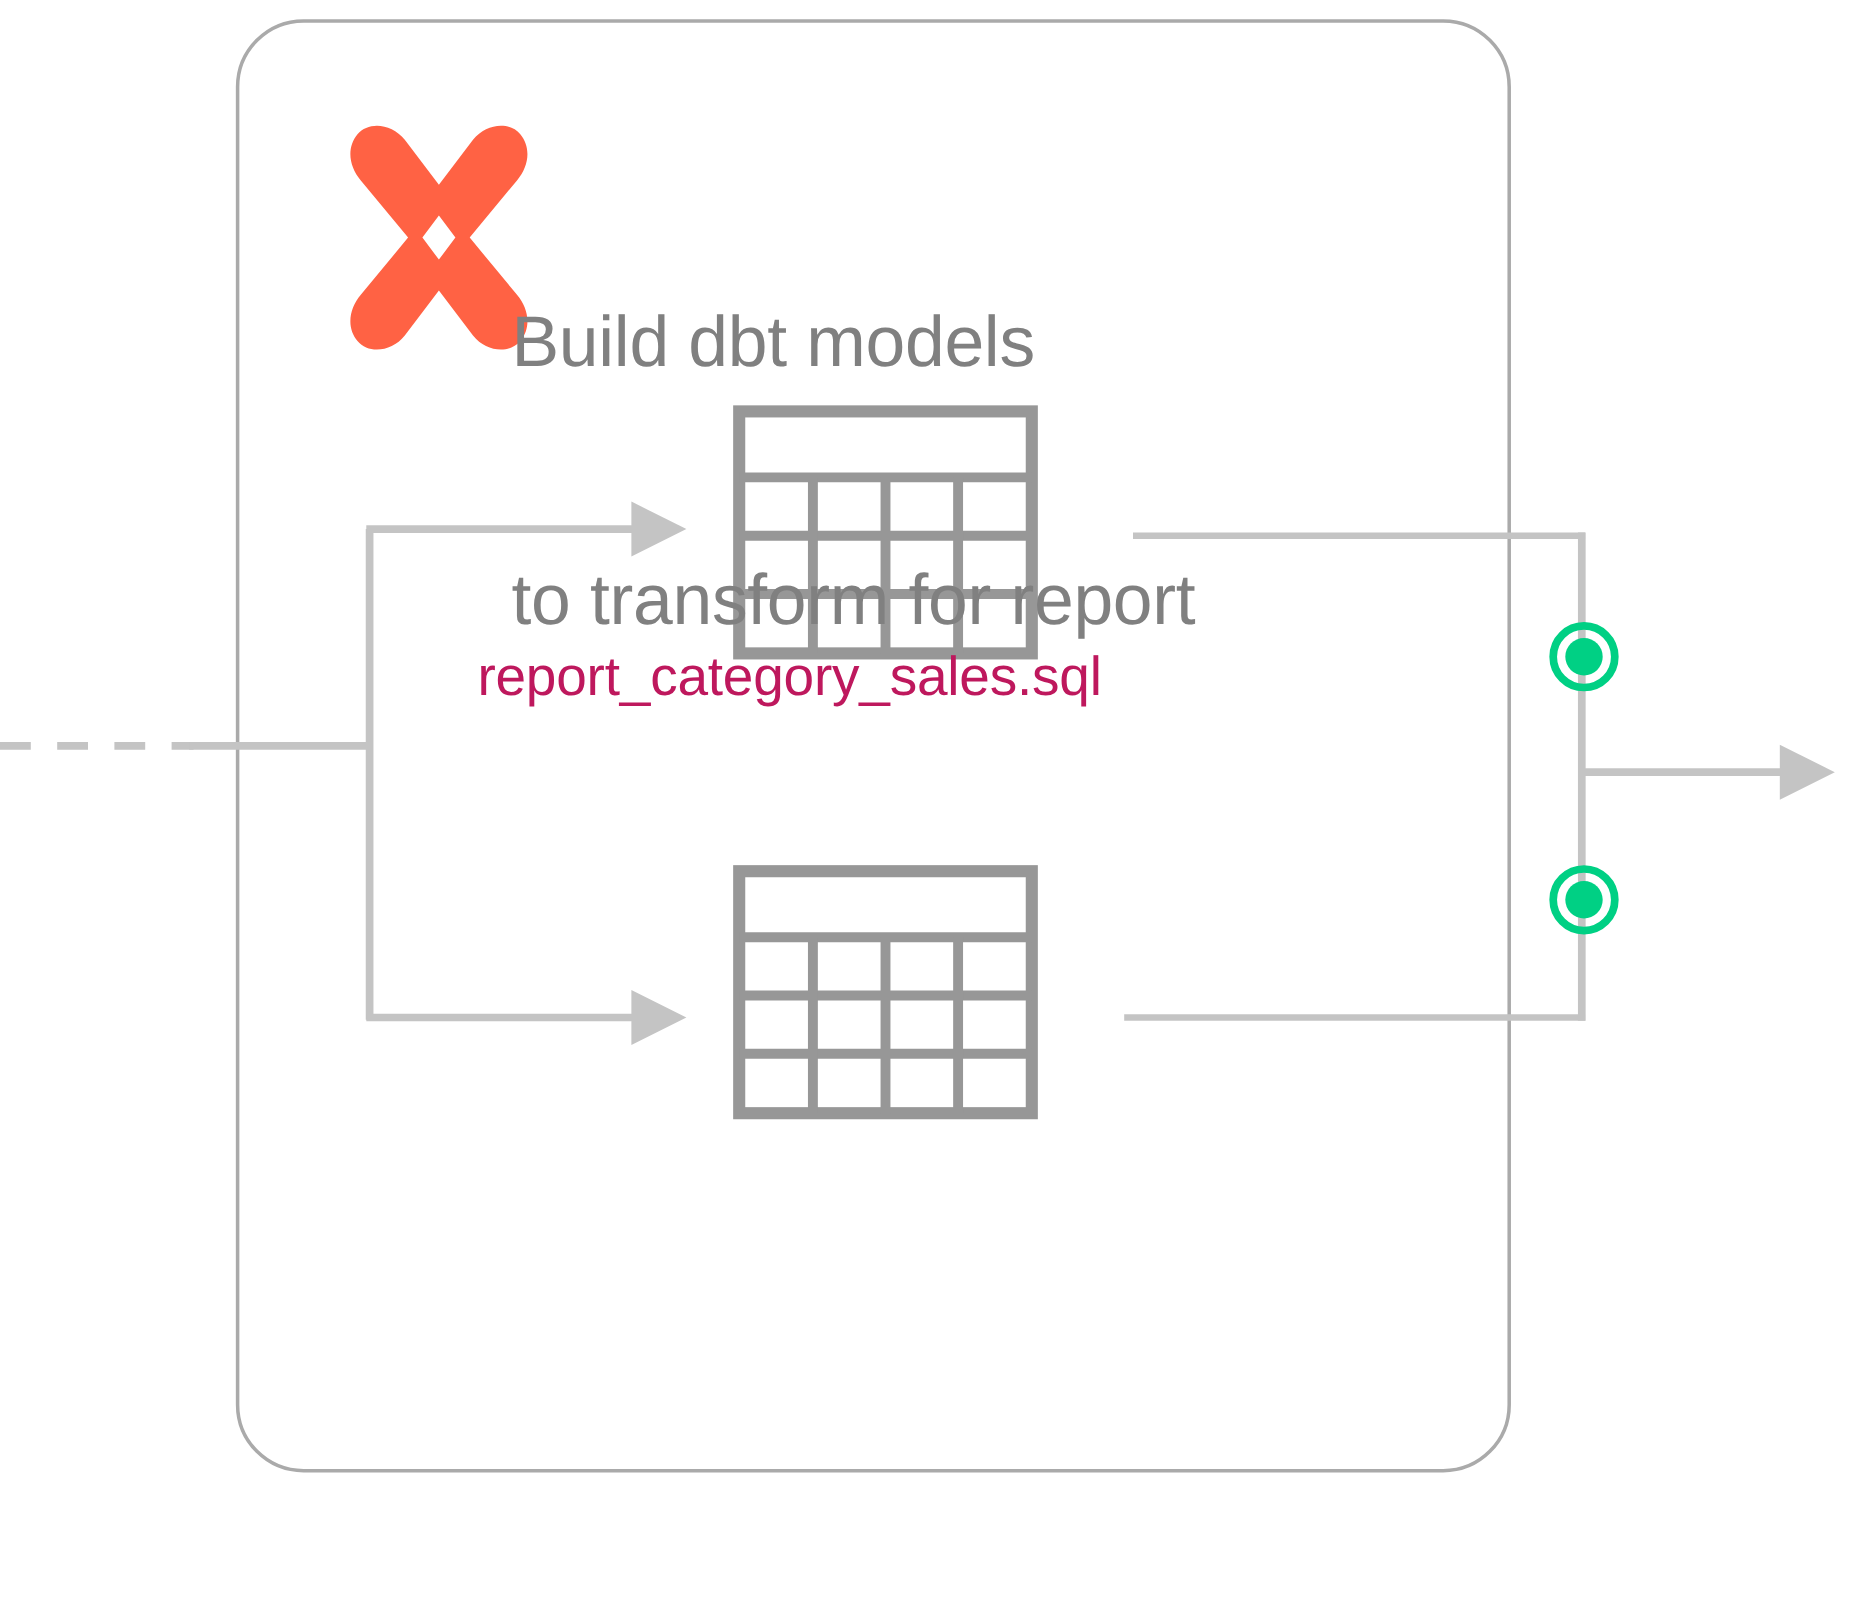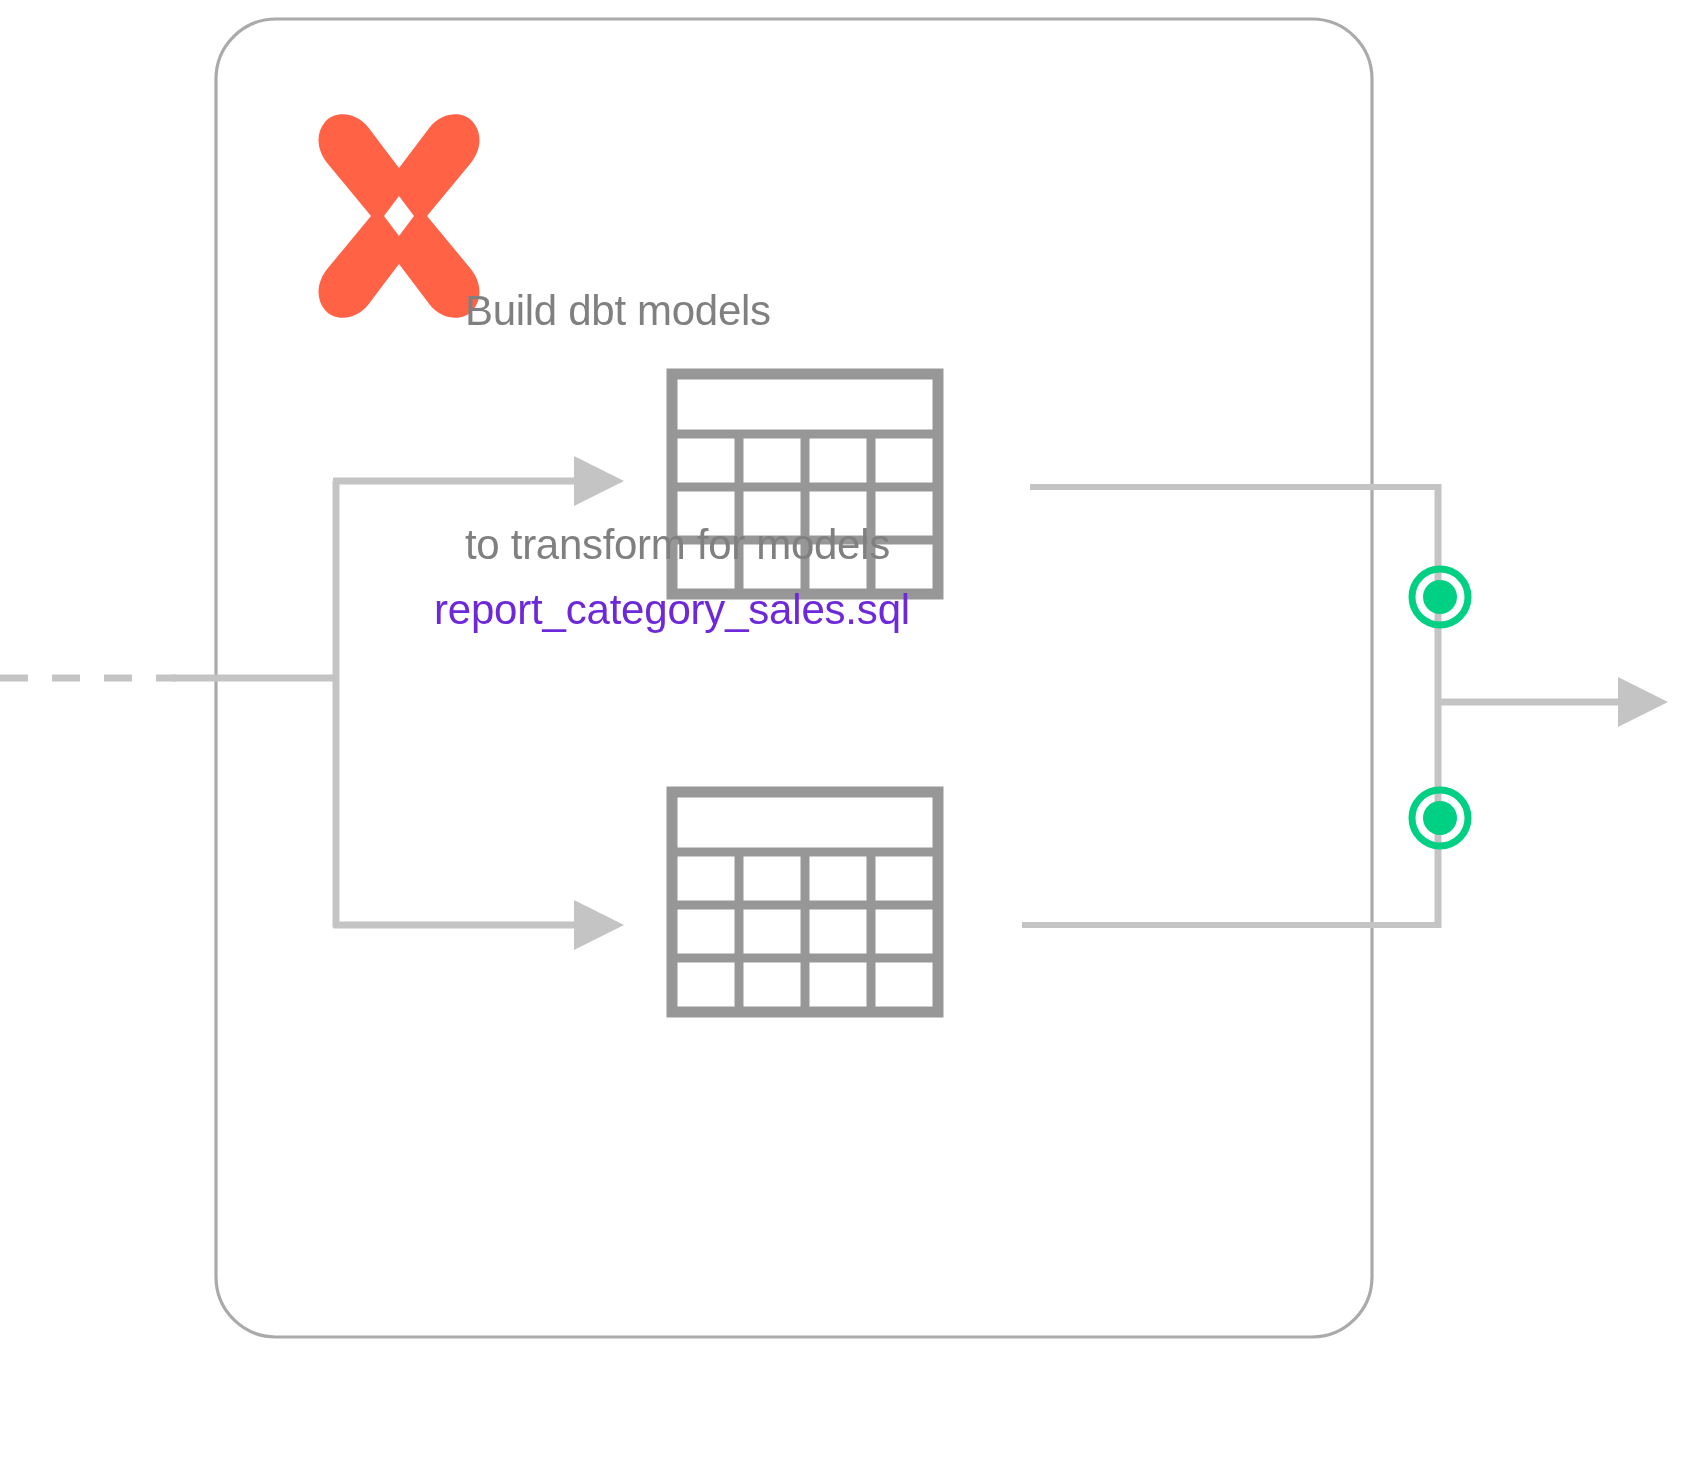--- a/index.html
+++ b/index.html
@@ -1,23 +1,23 @@
 <!DOCTYPE html>
 <html><head>
 <meta charset="utf-8">
 <style>
   html,body{margin:0;padding:0;background:#ffffff;}
   body{width:1692px;height:1458px;position:relative;overflow:hidden;
        font-family:"Liberation Sans","DejaVu Sans",sans-serif;}
   #stage{position:absolute;left:0;top:0;width:1692px;height:1458px;}
   svg.layer{position:absolute;left:0;top:0;width:1692px;height:1458px;}
   .txt{position:absolute;color:#808080;white-space:pre;}
-  #title{left:465px;top:116px;font-size:42px;line-height:78px;color:#808080;
+  #title{left:465px;top:116px;font-size:65px;line-height:78px;color:#808080;
          letter-spacing:-0.3px;}
-  .tlabel{font-size:42px;color:#6d28d9;letter-spacing:-0.2px;}
+  .tlabel{font-size:50px;color:#be185d;letter-spacing:-0.2px;}
   #label-top{left:434px;top:586px;}
   #label-bottom{left:400px;top:1000px;}
 </style>
 </head>
 <body>
 
 <div id="stage">
 
   <svg class="layer" viewBox="0 0 1692 1458">
     <defs>
@@ -96,19 +96,19 @@
                C315,298 317,281 328,268
                L371,216
                L328,164
                C317,151 315,134 325,122 Z
                M399,196 L414,216 L399,236 L384,216 Z" fill="#FF6244" fill-rule="evenodd"></path>
     </g>
   </svg>
 
   <div class="txt" id="title">
     <div>Build dbt models</div>
-    <div>to transform for models</div>
+    <div>to transform for report</div>
   </div>
 
   <div class="txt tlabel" id="label-top">report_category_sales.sql</div>
 
 
 </div>
 
 </body></html>

